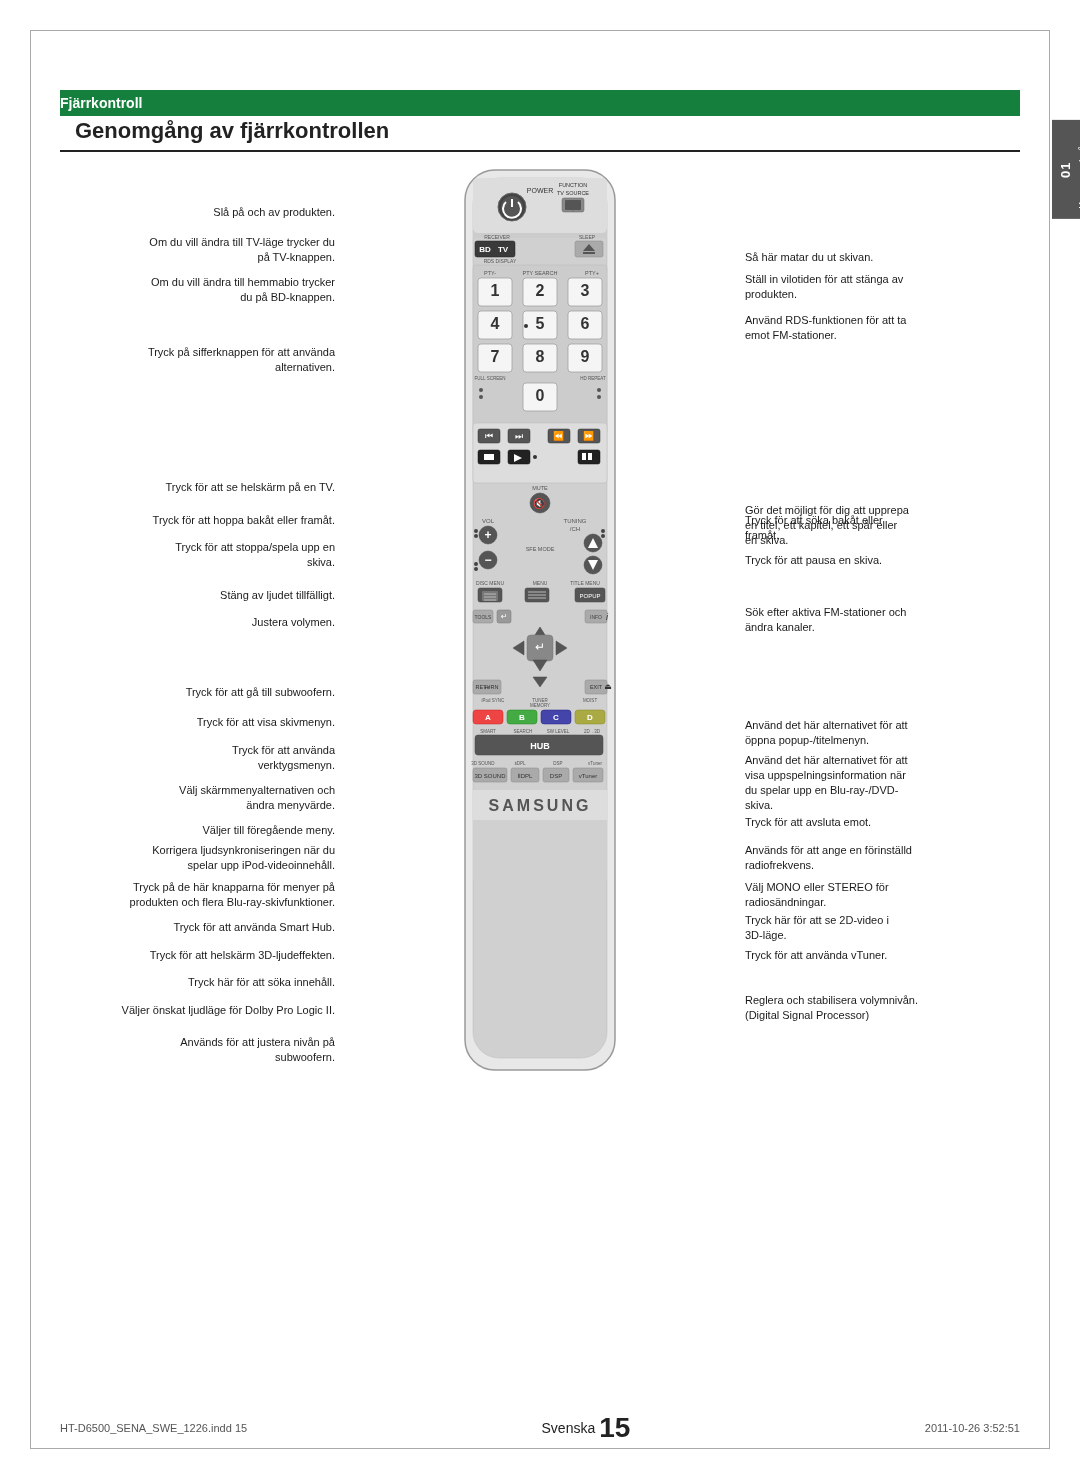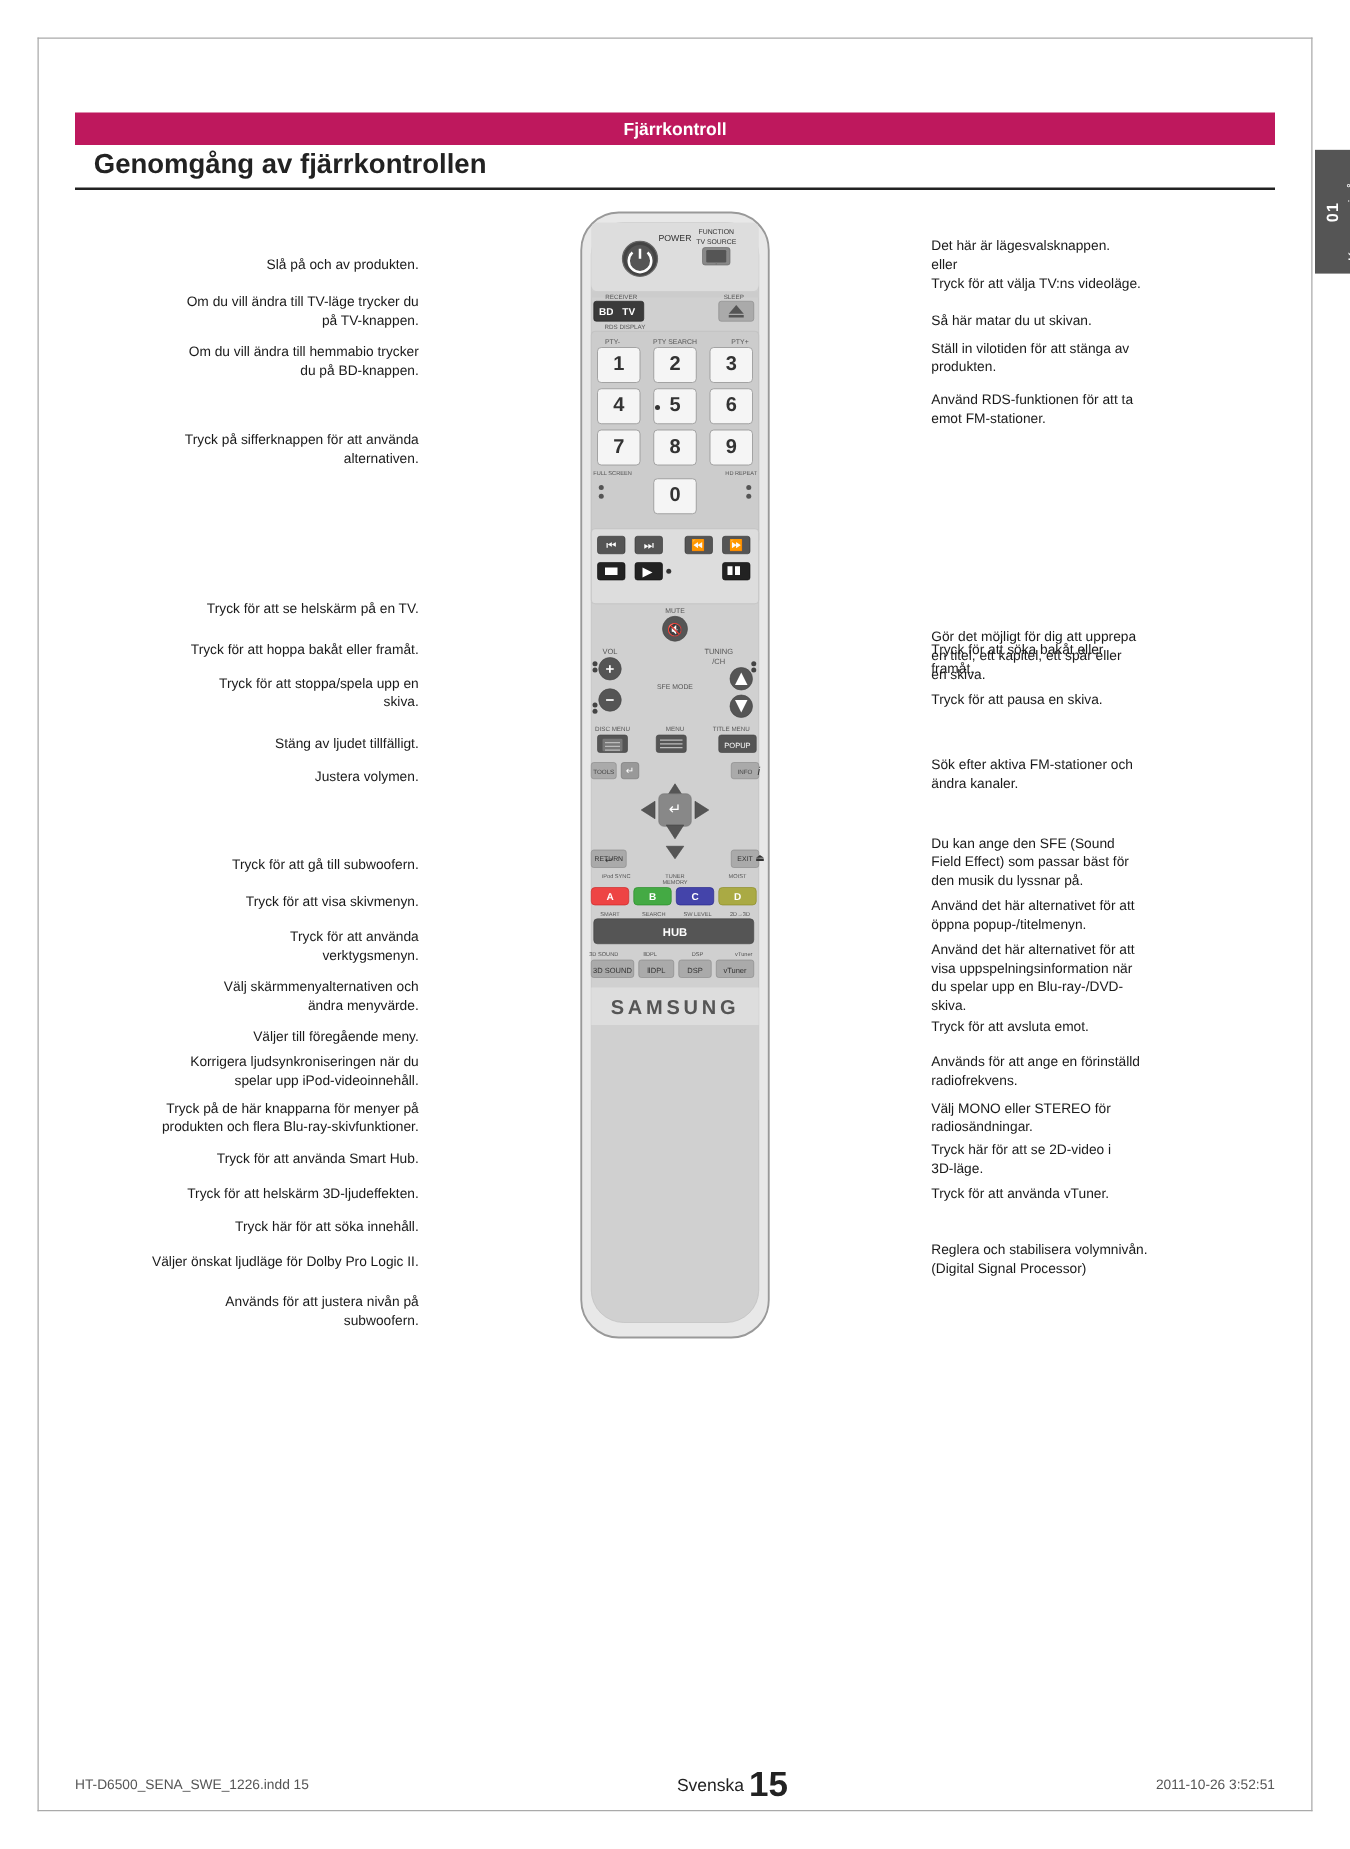--- a/index.html
+++ b/index.html
@@ -42,23 +42,22 @@
       font-weight: bold;
       font-size: 13px;
     }
 
     
     .header-bar {
       position: absolute;
       top: 90px;
       left: 60px;
       right: 60px;
-      background: #be185d;
+      background: #15803d;
       color: #fff;
-      text-align: center;
       font-weight: bold;
       font-size: 14px;
       padding: 5px 0;
     }
     .title-underline {
       position: absolute;
       top: 150px;
       left: 60px;
       right: 60px;
       height: 2px;
@@ -419,29 +418,27 @@
         <text x="95" y="646" text-anchor="middle" font-size="16" fill="#555" font-weight="bold" letter-spacing="3" font-family="Arial" style="font-variant: small-caps;">SAMSUNG</text>
 
         <rect x="28" y="655" width="134" height="60" rx="0" fill="#d0d0d0" stroke="none"></rect>
 
       </svg>
     </div>
   </div>
 
   <div class="right-col">
 
-    <div class="ann-item right" style="top:30px;">Det här är lägesvalsknappen.<br>eller<br>Tryck för att välja TV:ns videoläge.</div>
     <div class="ann-item right" style="top:90px;">Så här matar du ut skivan.</div>
     <div class="ann-item right" style="top:112px;">Ställ in vilotiden för att stänga av<br>produkten.</div>
     <div class="ann-item right" style="top:153px;">Använd RDS-funktionen för att ta<br>emot FM-stationer.</div>
     <div class="ann-item right" style="top:303px;margin-top:40px;">Gör det möjligt för dig att upprepa<br>en titel, ett kapitel, ett spår eller<br>en skiva.</div>
     <div class="ann-item right" style="top:353px;">Tryck för att söka bakåt eller<br>framåt.</div>
     <div class="ann-item right" style="top:393px;">Tryck för att pausa en skiva.</div>
     <div class="ann-item right" style="top:445px;">Sök efter aktiva FM-stationer och<br>ändra kanaler.</div>
-    <div class="ann-item right" style="top:508px;">Du kan ange den SFE (Sound<br>Field Effect) som passar bäst för<br>den musik du lyssnar på.</div>
     <div class="ann-item right" style="top:558px;">Använd det här alternativet för att<br>öppna popup-/titelmenyn.</div>
     <div class="ann-item right" style="top:593px;">Använd det här alternativet för att<br>visa uppspelningsinformation när<br>du spelar upp en Blu-ray-/DVD-<br>skiva.</div>
     <div class="ann-item right" style="top:655px;">Tryck för att avsluta emot.</div>
     <div class="ann-item right" style="top:683px;">Används för att ange en förinställd<br>radiofrekvens.</div>
     <div class="ann-item right" style="top:720px;">Välj MONO eller STEREO för<br>radiosändningar.</div>
     <div class="ann-item right" style="top:753px;">Tryck här för att se 2D-video i<br>3D-läge.</div>
     <div class="ann-item right" style="top:788px;">Tryck för att använda vTuner.</div>
     <div class="ann-item right" style="top:833px;">Reglera och stabilisera volymnivån.<br>(Digital Signal Processor)</div>
 
   </div>

